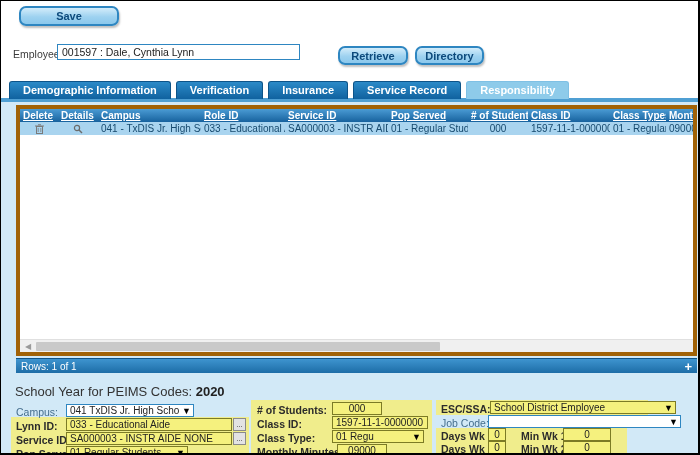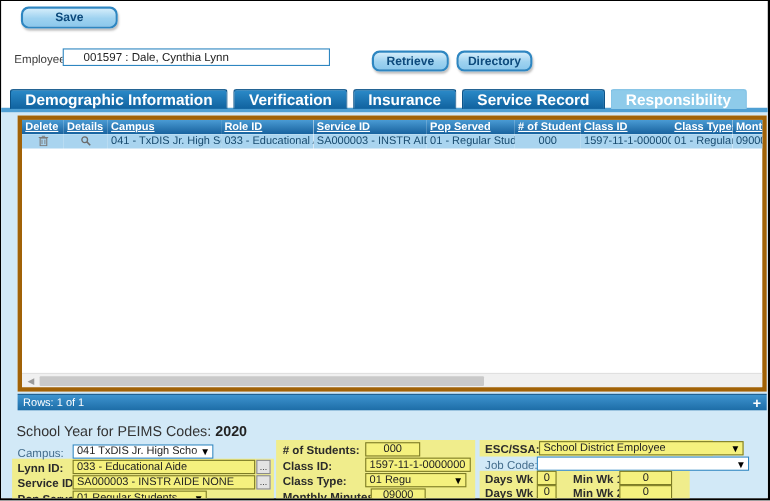--- a/index.html
+++ b/index.html
@@ -10,34 +10,34 @@
     overflow:hidden; font-family:"Liberation Sans", sans-serif;
   }
   
   .btn {
     position:absolute; display:flex; align-items:center; justify-content:center;
     background:linear-gradient(#d3ecfa,#9ed2f0 55%,#8cc8ec);
     border:2px solid #2e86c1; border-radius:7px;
     font-weight:bold; font-size:11px; color:#0d4a7c; cursor:pointer;
     box-shadow:1px 2px 2px rgba(0,0,0,0.25);
   }
-  .save-btn { left:18px; top:5px; width:88px; height:20px; }
+  .save-btn { left:18px; top:5px; width:100px; height:20px; }
   .retrieve-btn { left:337px; top:45px; width:70px; height:19px; }
   .directory-btn { left:414px; top:45px; width:69px; height:19px; }
   
   .emp-label { position:absolute; left:12px; top:47px; font-size:10.5px; color:#3c3c3c; }
   .emp-input {
     position:absolute; left:56px; top:43px; width:243px; height:16px;
-    border:1px solid #2e86c1; font-size:10.5px; color:#222; padding-left:18px;
+    border:1px solid #2e86c1; font-size:10.5px; color:#222; padding-left:4px;
     font-family:"Liberation Sans", sans-serif;
   }
   
   .tabs { position:absolute; left:8px; top:80px; height:18px; display:flex; gap:5px; z-index:3; }
   .tab {
-    padding:0 13px; line-height:17px; font-size:14px; font-weight:bold; color:#fff;
+    padding:0 13px; line-height:17px; font-size:11px; font-weight:bold; color:#fff;
     background:linear-gradient(#2b8ac8,#10629f); border:1px solid #0d5489; border-bottom:none;
     border-radius:3px 3px 0 0; cursor:pointer; white-space:nowrap;
   }
   .tab.active { background:#8ecbea; border-color:#7fc0e4; }
   
   .panel {
     position:absolute; left:0; right:0; top:97px; bottom:0;
     background:#d2e9f7; border-top:4px solid #4f9fd3;
   }
   

